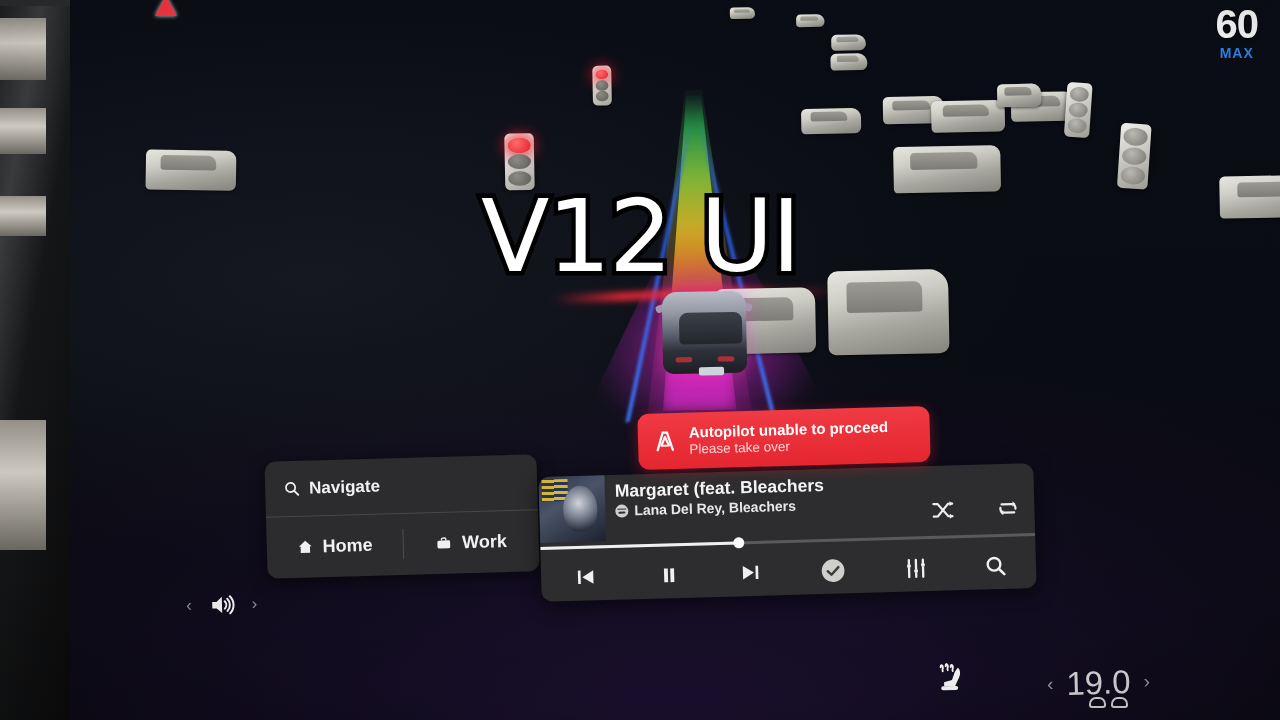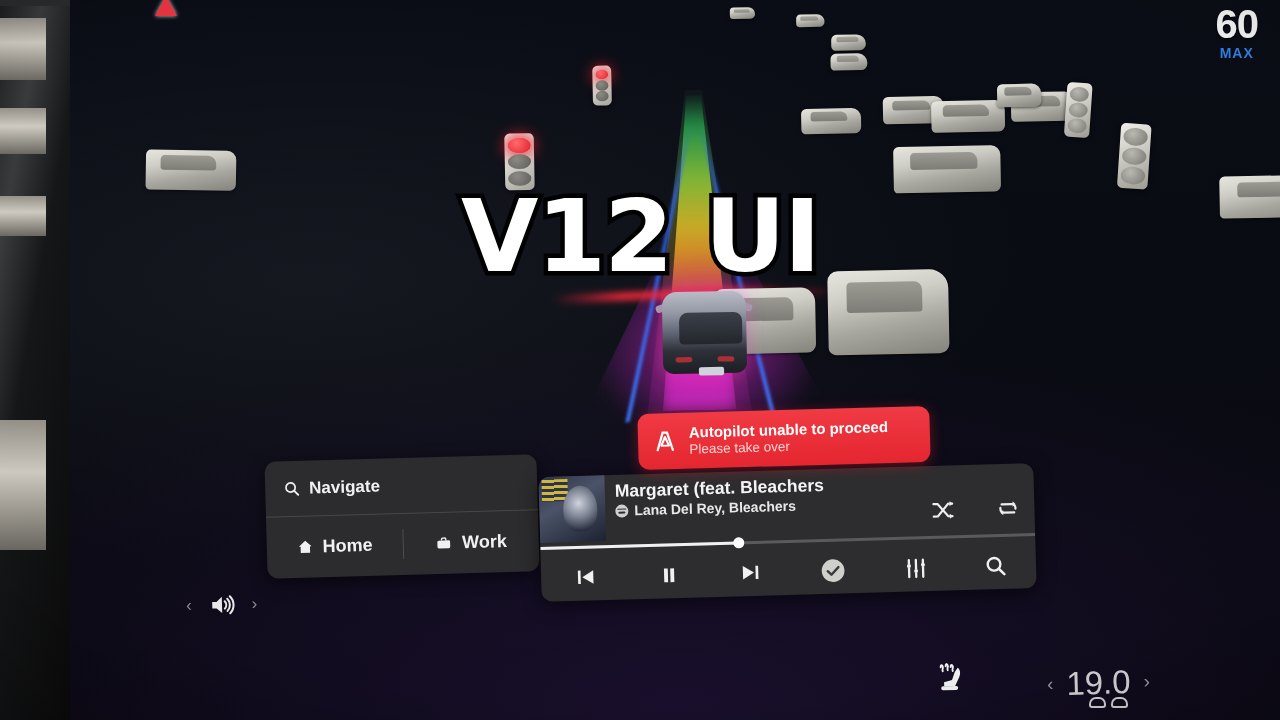--- a/index.html
+++ b/index.html
@@ -218,21 +218,21 @@
   .temp { position:absolute; right:130px; bottom:18px; display:flex; align-items:center; gap:13px; z-index:7; transform:rotate(-1.6deg); }
   .temp .val { font-size:33px; color:#d2d2d4; font-weight:normal; letter-spacing:0px; }
   .temp .chev { font-size:19px; color:#9a9a9d; }
   .seat-icon { position:absolute; right:310px; bottom:22px; z-index:7; transform:rotate(-1.6deg); }
   .vents { position:absolute; right:152px; bottom:12px; display:flex; gap:5px; z-index:7; }
   .vent { width:17px; height:11px; border:2px solid #cfcfd2; border-radius:7px 7px 3px 3px; }
 
   
   .overlay-title {
     position:absolute; left:0; top:178px; width:1280px; text-align:center; z-index:20;
-    font-size:100px; font-weight:bold; color:#fff; letter-spacing:-2px;
+    font-size:100px; font-weight:normal; color:#fff; letter-spacing:-2px;
     -webkit-text-stroke:9px #000; paint-order:stroke fill;
     font-family:"DejaVu Sans", sans-serif;
   }
   .vignette {
     position:absolute; inset:0; z-index:15; pointer-events:none;
     background:radial-gradient(120% 100% at 50% 45%, rgba(0,0,0,0) 52%, rgba(0,0,0,.42) 100%);
   }
 </style>
 </head>
 <body>

